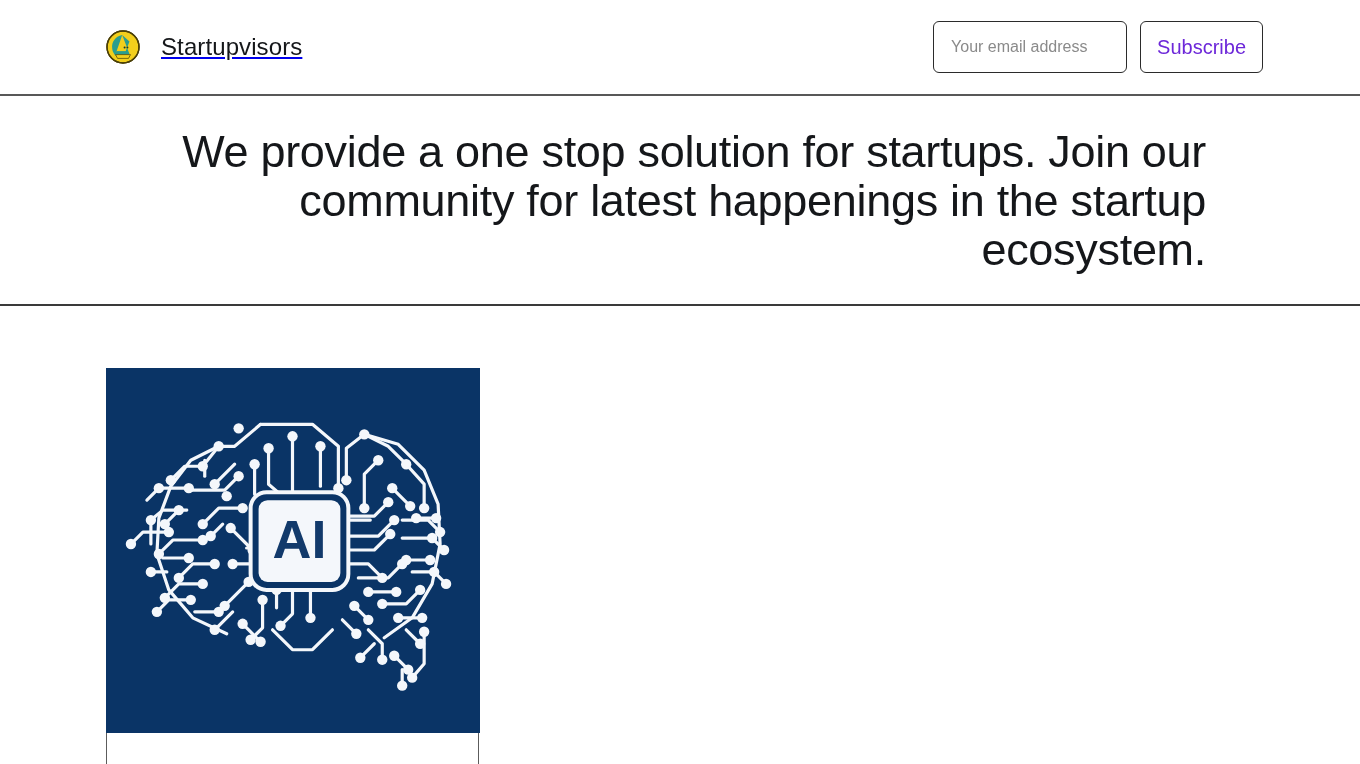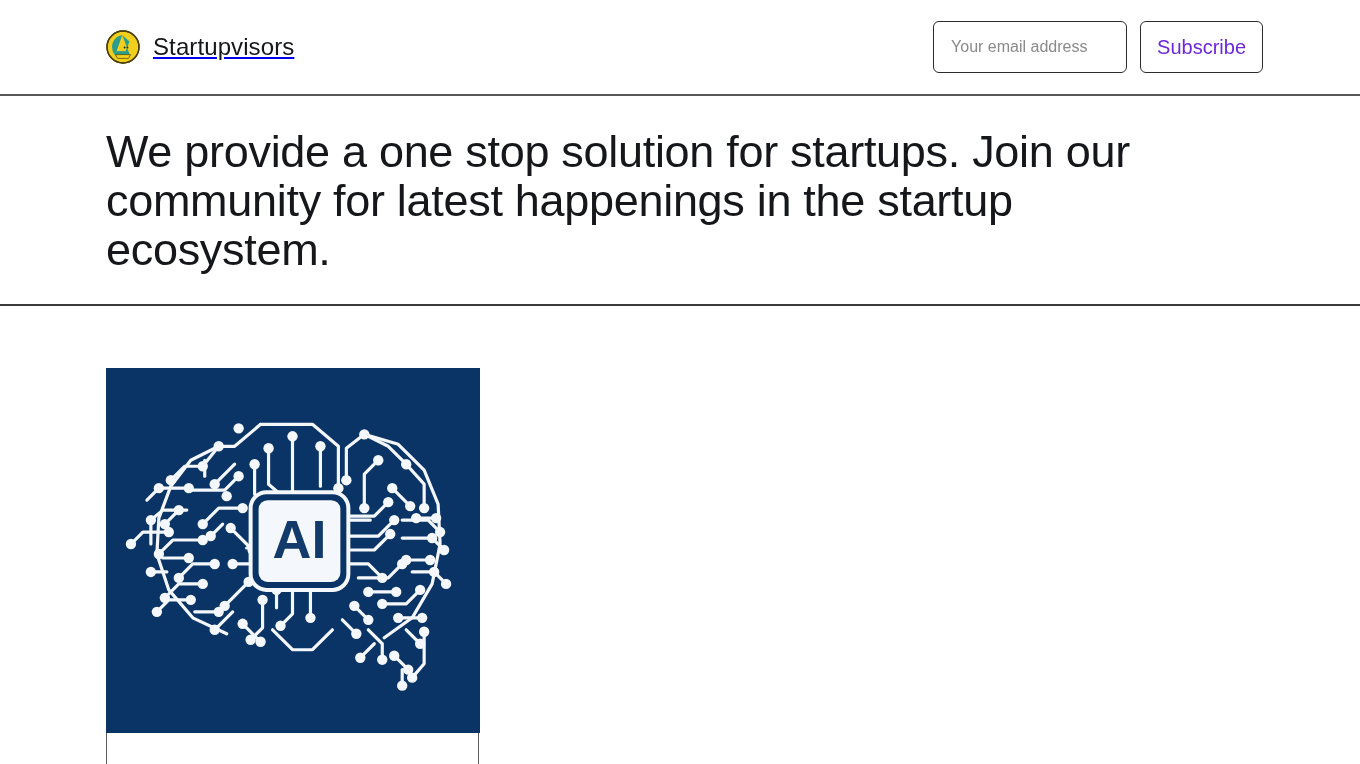--- a/index.html
+++ b/index.html
@@ -31,21 +31,21 @@
     border-bottom: 2px solid #585858;
     display: flex;
     align-items: center;
     justify-content: space-between;
     padding: 0 97px 0 106px;
   }
 
   .brand {
     display: flex;
     align-items: center;
-    gap: 13px;
+    gap: 21px;
   }
 
   .brand-logo {
     width: 34px;
     height: 34px;
     flex: 0 0 34px;
     display: block;
   }
 
   .brand-name {
@@ -100,20 +100,21 @@
     padding: 31px 97px 30px 106px;
   }
 
   .hero-headline {
     font-size: 45px;
     font-weight: 400;
     line-height: 1.09;
     letter-spacing: -0.3px;
     color: #15171a;
     max-width: 1100px;
+    text-align: right;
   }
 
   
   .feed {
     padding: 63px 0 0 106px;
     display: flex;
     gap: 32px;
     align-items: flex-start;
   }
 

